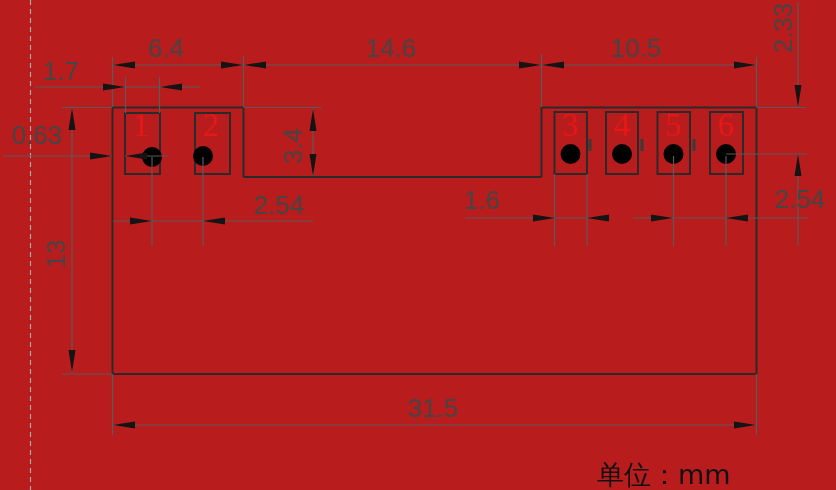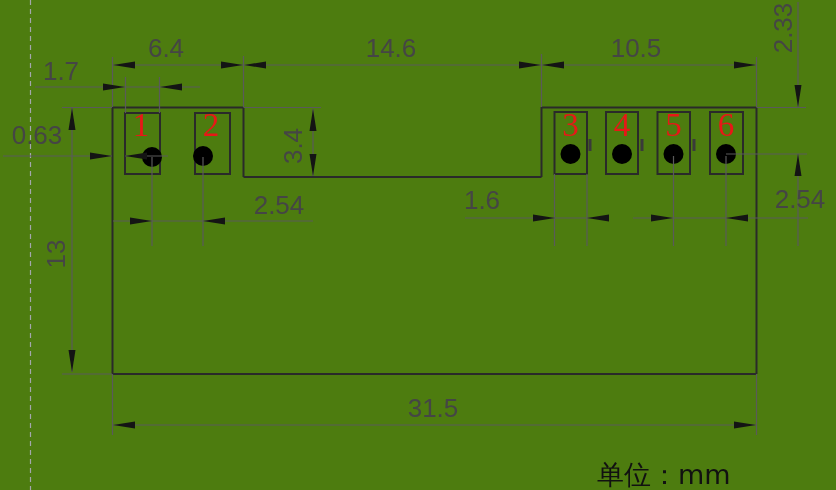--- a/index.html
+++ b/index.html
@@ -1,16 +1,16 @@
 <!DOCTYPE html>
 <html><head>
 <meta charset="utf-8">
 <style>
   html,body{margin:0;padding:0;background:#ffffff;}
-  .canvas{position:relative;width:836px;height:490px;background:#4d7c0f;overflow:hidden;}
+  .canvas{position:relative;width:836px;height:490px;background:#b91c1c;overflow:hidden;}
   svg{display:block;}
   .part{stroke:#2a2a2a;stroke-width:2;fill:none;}
   .thin{stroke:#5a5a5a;stroke-width:1.2;fill:none;}
   .arrow{fill:#141414;stroke:none;}
   .dashed{stroke:#a3a7ab;stroke-width:1.2;stroke-dasharray:5 4;fill:none;}
   .dimtext{font-family:"Liberation Sans",sans-serif;font-size:26px;fill:#454545;text-anchor:middle;}
   .padnum{font-family:"Liberation Serif",serif;font-size:33px;fill:#e81717;text-anchor:middle;}
   .units{font-family:"DejaVu Sans",sans-serif;font-size:27px;fill:#111111;text-anchor:start;}
   .artifact{fill:#3a3a3a;stroke:none;}
 </style>

